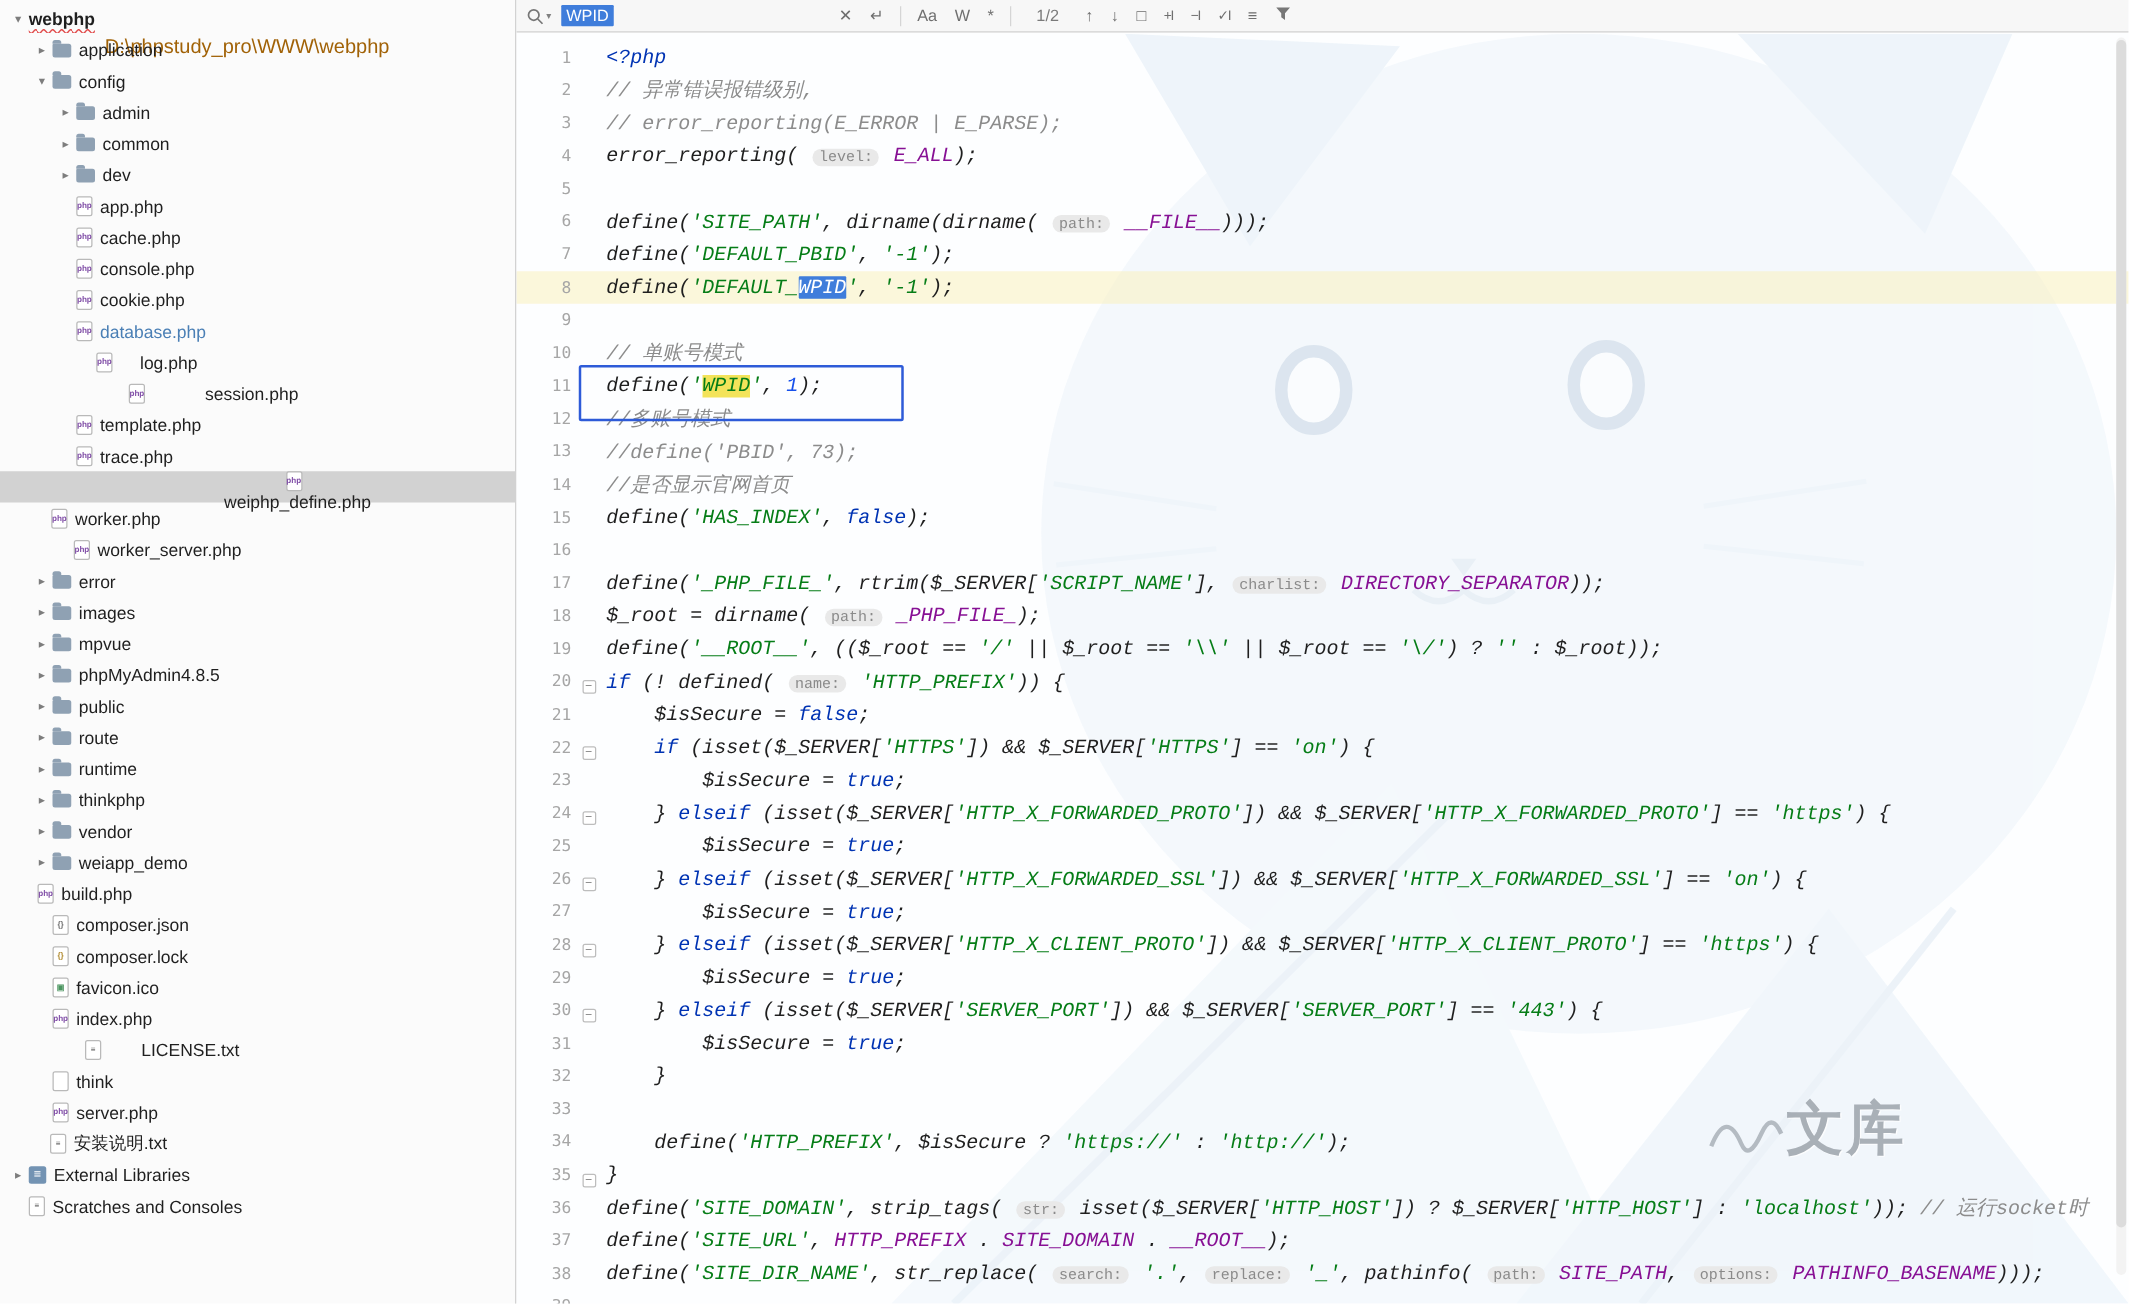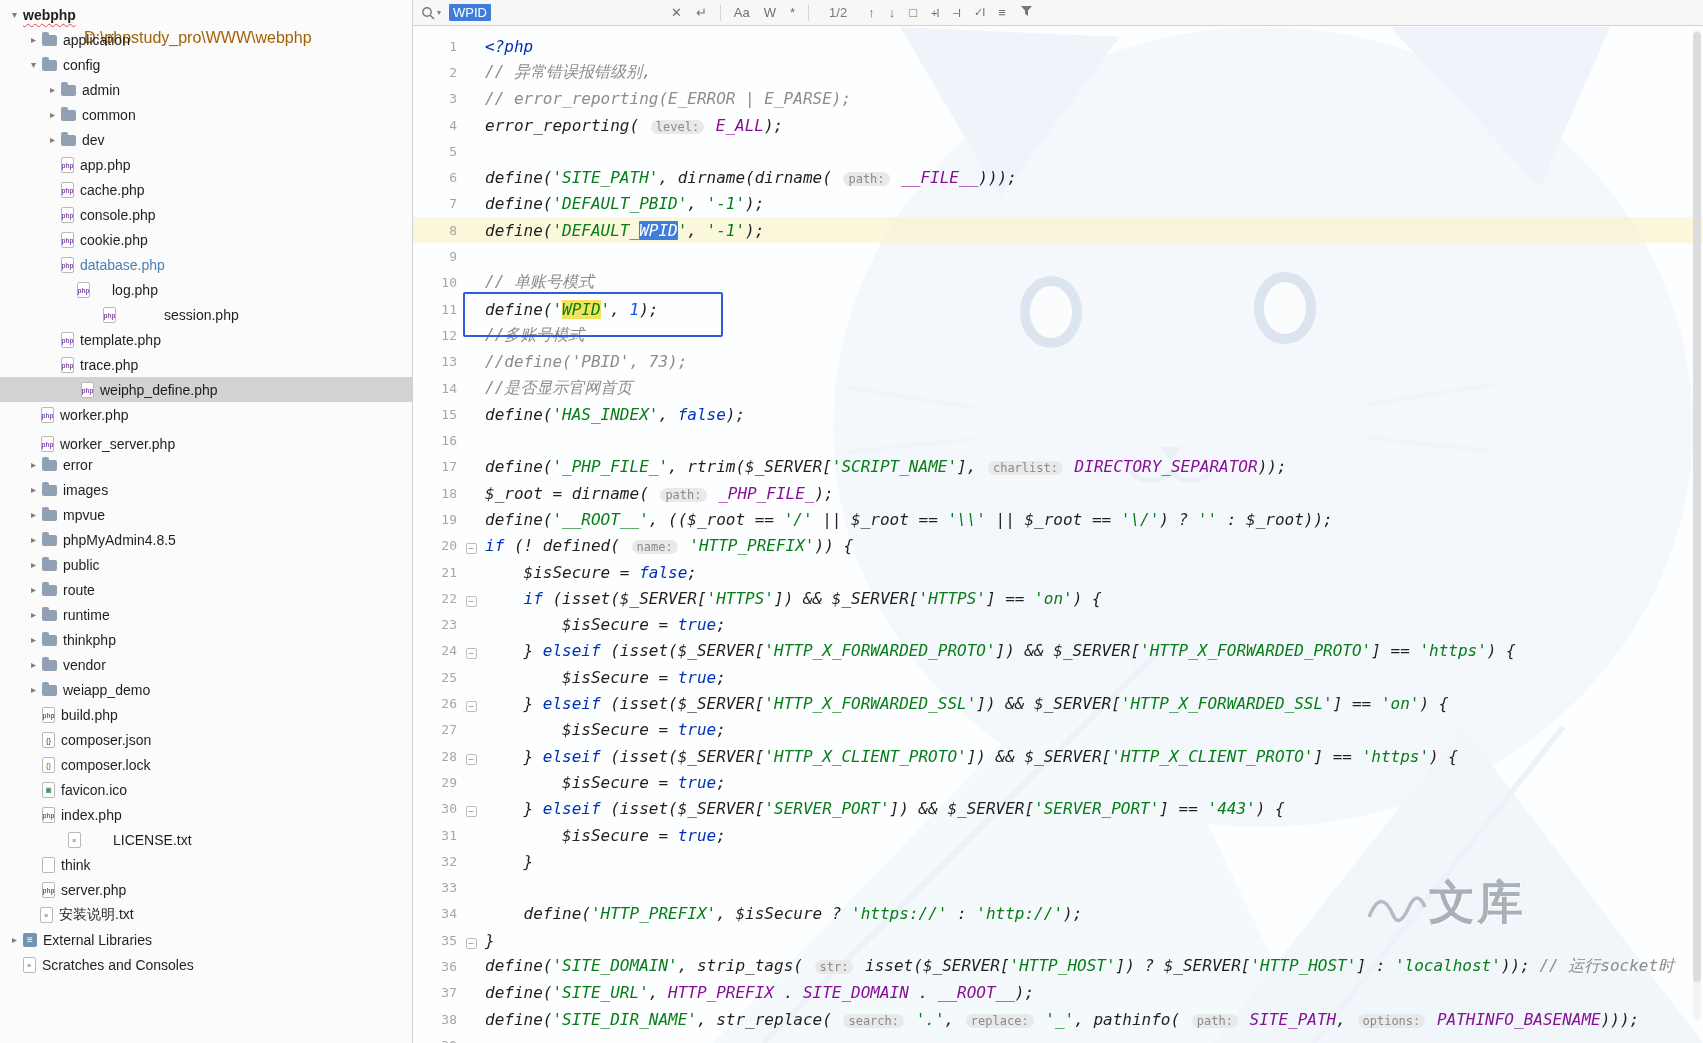--- a/index.html
+++ b/index.html
@@ -44,21 +44,21 @@
   .fb-count { margin:0 14px; color:#7a7a7a; }
 
   .code-area { position:absolute; top:27px; left:0; right:0; bottom:0; z-index:1;
                font-family:"DejaVu Sans Mono", monospace; font-size:16px; padding-top:6px; }
   .line { height:26.3px; display:flex; align-items:center; }
   .line.bg-y { background:rgba(250,240,190,0.55); }
   .lnum { width:44px; flex:none; text-align:right; color:#a6a6a6; font-size:13px; font-style:normal; }
   .fold { width:28px; flex:none; text-align:center; }
   .fm { display:inline-block; width:11px; height:11px; border:1px solid #bdbdbd; border-radius:2px;
         background:#fff; color:#8a8a8a; font-size:9px; line-height:9px; text-align:center; font-style:normal; cursor:pointer; }
-  .lcode { white-space:pre; font-style:italic; color:#1f1f1f; }
+  .lcode { white-space:pre; font-style:italic; color:#1f1f1f;font-family:Liberation Mono, monospace; }
   .tp { color:#1f1f1f; }
   .tk { color:#0033b3; }
   .ts { color:#067d17; }
   .tn { color:#1750eb; }
   .tc { color:#871094; }
   .tm { color:#8c8c8c; }
   .tv { color:#1f1f1f; }
   .th { background:#e9e9e9; color:#8a8a8a; border-radius:8px; padding:0 5px; font-size:12px;
         font-style:normal; margin:0 2px; }
   .hl-b { background:#3f7ddb; color:#fff; border-radius:1px; }
@@ -150,31 +150,31 @@
     <div class="row" style="padding-left: 44px;">
       <span class="chev"></span>
       <span class="ic ic-file b-purple" data-b="php"></span>
       <span class="lbl">template.php</span>
     </div>
     <div class="row" style="padding-left: 44px;">
       <span class="chev"></span>
       <span class="ic ic-file b-purple" data-b="php"></span>
       <span class="lbl">trace.php</span>
     </div>
-    <div class="row selected" style="padding-left: 64px;">
+    <div class="row selected" style="padding-left: 64px; flex-direction: column;">
       <span class="chev"></span>
       <span class="ic ic-file b-purple" data-b="php"></span>
       <span class="lbl">weiphp_define.php</span>
     </div>
     <div class="row" style="padding-left: 24px;">
       <span class="chev"></span>
       <span class="ic ic-file b-purple" data-b="php"></span>
       <span class="lbl">worker.php</span>
     </div>
-    <div class="row" style="padding-left: 24px; align-items: flex-end;">
+    <div class="row" style="padding-left: 42px;">
       <span class="chev"></span>
       <span class="ic ic-file b-purple" data-b="php"></span>
       <span class="lbl">worker_server.php</span>
     </div>
     <div class="row" style="padding-left: 25px;">
       <span class="chev">▸</span>
       <span class="ic ic-folder"></span>
       <span class="lbl">error</span>
     </div>
     <div class="row" style="padding-left: 25px;">
@@ -215,21 +215,21 @@
     <div class="row" style="padding-left: 25px;">
       <span class="chev">▸</span>
       <span class="ic ic-folder"></span>
       <span class="lbl">vendor</span>
     </div>
     <div class="row" style="padding-left: 25px;">
       <span class="chev">▸</span>
       <span class="ic ic-folder"></span>
       <span class="lbl">weiapp_demo</span>
     </div>
-    <div class="row" style="padding-left: 25px;">
+    <div class="row" style="padding-left: 13px;">
       <span class="chev"></span>
       <span class="ic ic-file b-purple" data-b="php"></span>
       <span class="lbl">build.php</span>
     </div>
     <div class="row" style="padding-left: 25px;">
       <span class="chev"></span>
       <span class="ic ic-file b-gray" data-b="{}"></span>
       <span class="lbl">composer.json</span>
     </div>
     <div class="row" style="padding-left: 25px;">

